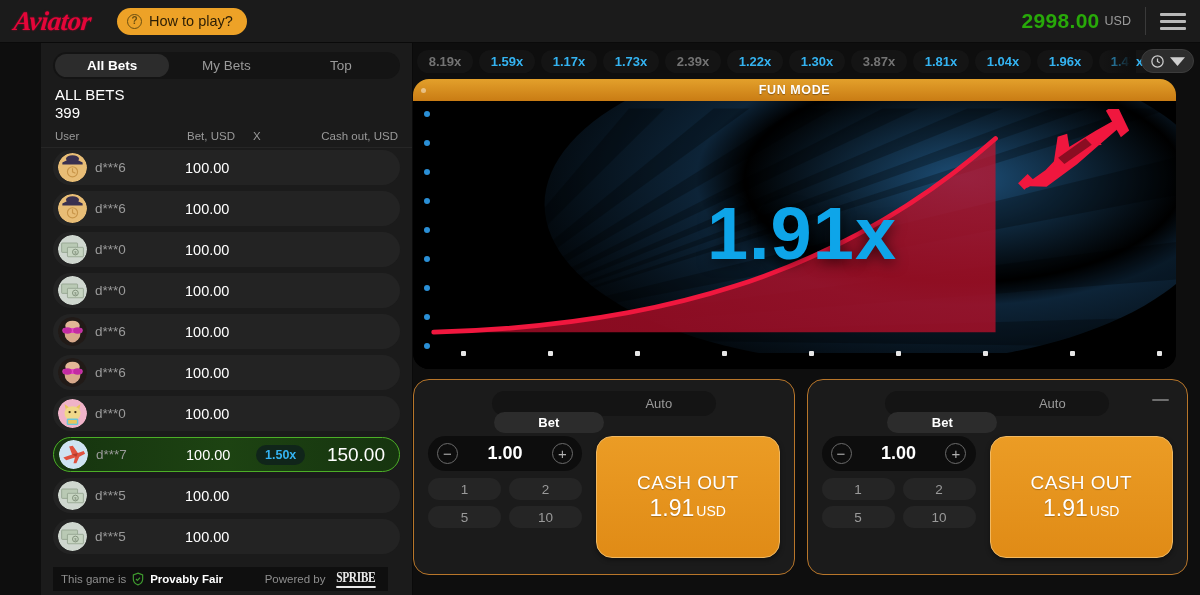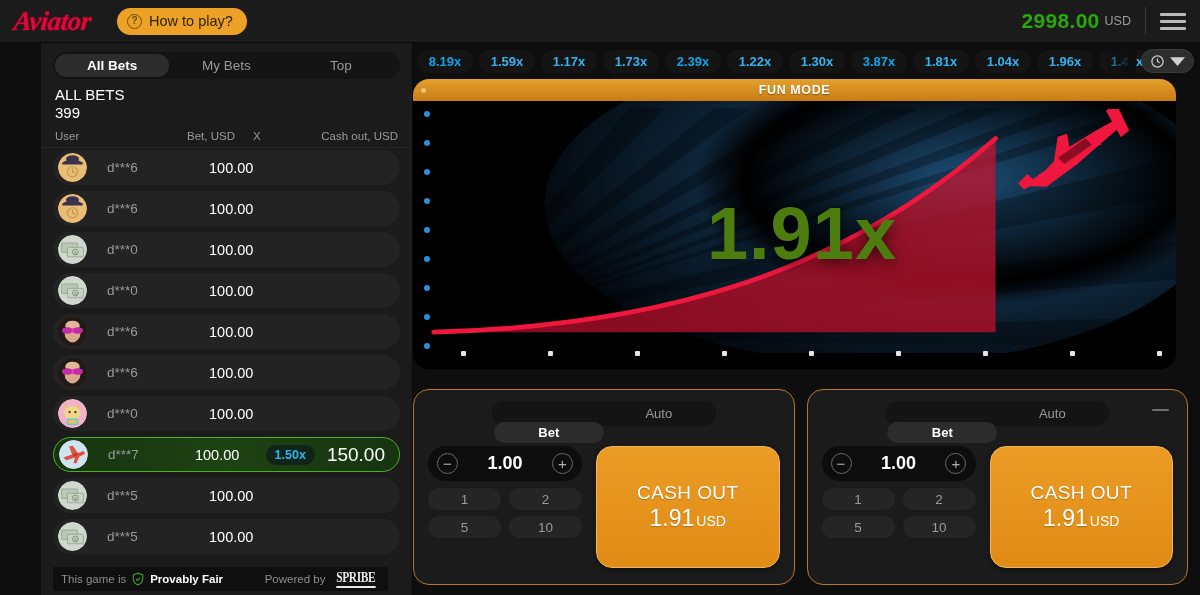--- a/index.html
+++ b/index.html
@@ -102,21 +102,20 @@
   .ch-x    { width: 40px; text-align: left; }
   .ch-cash { flex: 1; text-align: right; }
 
   .betlist { flex: 1; overflow: hidden; padding: 2px 12px 0 12px; }
   .betrow {
     display: flex; align-items: center;
     height: 35px; margin-bottom: 6px;
     background: #232323; border-radius: 18px;
     padding: 0 14px 0 5px;
     position: relative;
-    gap: 12px;
   }
   .betrow.win {
     background: linear-gradient(90deg,#16340f 0%, #1d4312 50%, #16340f 100%);
     border: 1px solid #4caf27;
   }
   .avatar {
     width: 29px; height: 29px; border-radius: 50%;
     flex: 0 0 29px; overflow: hidden;
     display: block;
   }
@@ -158,38 +157,38 @@
     background: #0e0e0e;
   }
   .chip {
     background: #141414; border-radius: 13px;
     height: 23px; min-width: 56px;
     display: flex; align-items: center; justify-content: center;
     font-size: 13px; font-weight: bold; flex: 0 0 auto;
     padding: 0 11px;
   }
   .c-blue   { color: #34b3f1; }
-  .c-purple { color: #0ea5e9; }
+  .c-purple { color: #737373; }
   .histbtn {
     position: absolute; right: 6px; top: 6px;
     background: #2d2d2d; border-radius: 13px;
     height: 24px; display: flex; align-items: center; gap: 5px;
     padding: 0 8px; cursor: pointer;
     border: 1px solid #3c3c3c;
   }
   .histbtn svg { width: 15px; height: 15px; }
   .histfade {
     position: absolute; right: 64px; top: 0; width: 34px; height: 36px;
     background: linear-gradient(90deg, rgba(14,14,14,0) 0%, #0e0e0e 85%);
     pointer-events: none;
   }
 
   
   .gamewrap {
-    margin: 0 12px 10px 0; padding-left: 0;
+    margin: 0 12px 0 0; padding-left: 0;
     position: relative;
     height: 290px;
     border-radius: 16px;
     overflow: hidden;
     background: #000;
     margin-left: 0;
   }
   .game-outer { padding: 0 12px 0 0; }
   .funmode {
     height: 22px; width: 100%;
@@ -207,21 +206,21 @@
   }
   .canvas {
     position: relative; height: 268px; width: 100%;
     background: #000; overflow: hidden;
   }
   .rays { position: absolute; inset: 0; }
   .mult-big {
     position: absolute; left: 15px; right: 0; top: 50%;
     transform: translateY(-52%);
     text-align: center;
-    font-size: 74px; font-weight: bold; color: #4d7c0f;
+    font-size: 74px; font-weight: bold; color: #0ea5e9;
     letter-spacing: 1px;
     text-shadow: 0 3px 14px rgba(0,0,0,.65);
     z-index: 6;
   }
   .ydots { position: absolute; left: 11px; top: 10px; bottom: 30px; width: 7px; z-index: 7; }
   .ydot { width: 6px; height: 6px; border-radius: 50%; background: #2a8fd6; position: absolute; }
   .xdots { position: absolute; left: 0; right: 0; bottom: 12px; height: 6px; z-index: 7; }
   .xdot { width: 5px; height: 5px; border-radius: 1px; background: #e6e6e6; position: absolute; }
 
   

